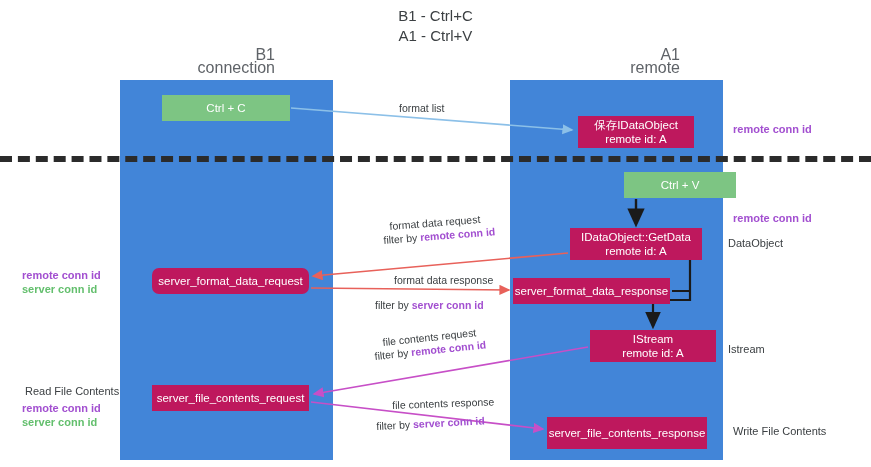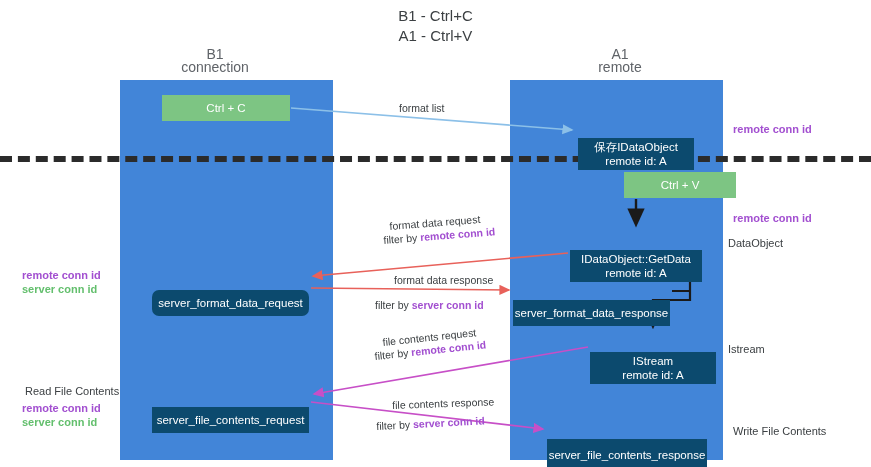--- a/index.html
+++ b/index.html
@@ -17,22 +17,22 @@
   
   #title{
     left:0;top:6px;width:871px;
     text-align:center;
     font-size:15px;line-height:20px;
     color:#3c4043;
   }
 
   
   .col-cap{
-    font-size:14px;line-height:13px;
-    text-align:center;color:#5f6368;
+    font-size:16px;line-height:13px;
+    text-align:right;color:#5f6368;
   }
   #cap-b1{left:155px;top:48px;width:120px;}
   #cap-a1{left:560px;top:48px;width:120px;}
 
   
   .lane{background:#4285d8;}
   #lane-b1{left:120px;top:80px;width:213px;height:380px;}
   #lane-a1{left:510px;top:80px;width:213px;height:380px;}
 
   
@@ -46,21 +46,21 @@
     box-sizing:border-box;
     color:#ffffff;
     font-size:11.5px;
     line-height:14px;
     text-align:center;
     display:flex;flex-direction:column;
     align-items:center;justify-content:center;
     padding:13px 4px;
   }
   .green{background:#7dc583;}
-  .orange{background:#0c4a6e;margin-top:22px;}
+  .orange{background:#be185d;}
 
   #n-ctrlc{left:162px;top:95px;width:128px;height:26px;}
   #n-ctrlv{left:580px;top:172px;width:112px;height:26px;margin-left:44px;}
   #n-idata{left:578px;top:116px;width:116px;height:32px;}
   #n-getdata{left:570px;top:228px;width:132px;height:32px;text-align:right;}
   #n-fmtreq{left:152px;top:268px;width:157px;height:26px;border-radius:7px;}
   #n-fmtresp{left:513px;top:278px;width:157px;height:26px;}
   #n-istream{left:590px;top:330px;width:126px;height:32px;}
   #n-filereq{left:152px;top:385px;width:157px;height:26px;}
   #n-fileresp{left:547px;top:417px;width:160px;height:32px;}

